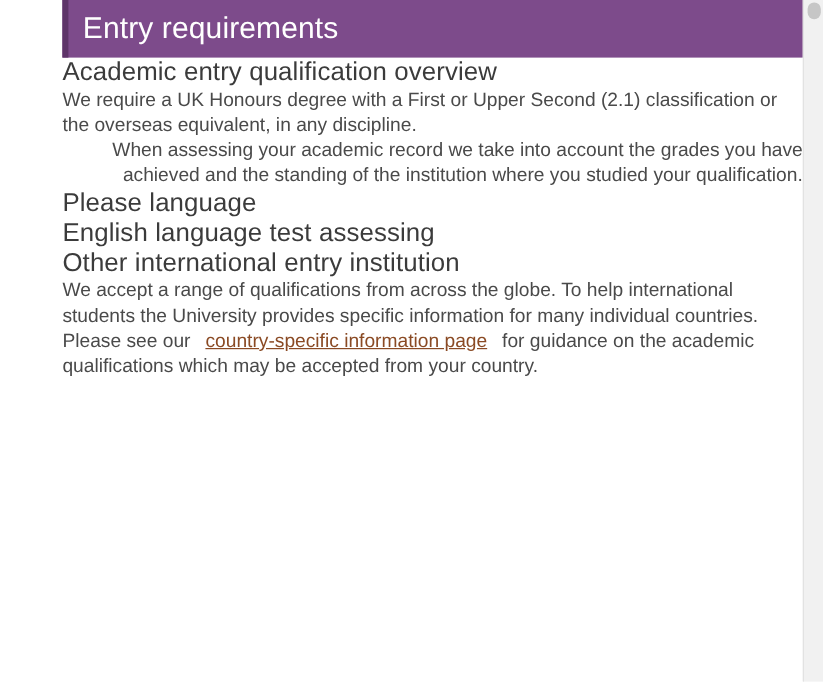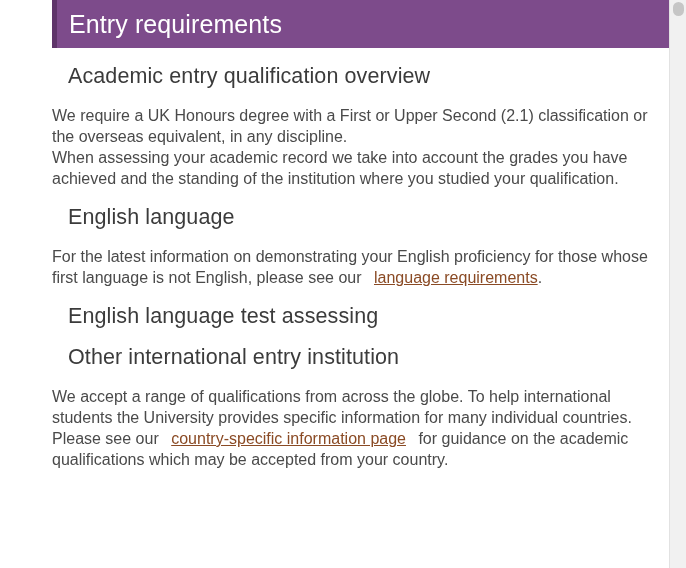--- a/index.html
+++ b/index.html
@@ -59,38 +59,38 @@
     font-size: 25px;
     font-weight: normal;
     line-height: 48px;
     color: #ffffff;
     letter-spacing: 0.1px;
   }
   .body-wrap {
     padding: 0;
   }
   h2.section-head {
-    margin: 16px;
+    margin: 0;
     padding: 0;
     font-size: 21.5px;
     font-weight: normal;
     color: #3b3b3b;
     letter-spacing: 0.1px;
   }
   .h2-1 { padding-top: 32px; }
   .h2-other { padding-top: 22px; }
   p.para {
     margin: 0;
     padding: 0;
     font-size: 16px;
     line-height: 21px;
     color: #4a4a4a;
   }
   .p-first { padding-top: 16px; }
-  .p-next { padding-top: 18px; }
+  .p-next { padding-top: 18px; text-align: right; }
   .p-after-head { padding-top: 15px; }
   a.inline-link {
     color: #8a4a24;
     text-decoration: underline;
   }
   .spacer-link { padding: 0 4px; }
   
   .scrollbar {
     position: absolute;
     right: 0;
@@ -124,22 +124,21 @@
       <div class="accent"></div>
       <h1>Entry requirements</h1>
     </div>
 
     <div class="body-wrap">
 
       <h2 class="section-head h2-1">Academic entry qualification overview</h2>
       <p class="para p-first">We require a UK Honours degree with a First or Upper Second (2.1) classification or the overseas equivalent, in any discipline.</p>
       <p class="para p-next">When assessing your academic record we take into account the grades you have achieved and the standing of the institution where you studied your qualification.</p>
 
-      <h2 class="section-head h2-other">English language</h2>
-      <p class="para p-after-head"><span>For the latest information on demonstrating your English proficiency for those whose first language is not English, please see our</span><span class="spacer-link"> </span><a class="inline-link" href="#">language requirements</a><span>.</span></p>
+      <h2 class="section-head h2-other">Please language</h2>
 
       <h2 class="section-head h2-other">English language test assessing</h2>
 
       <h2 class="section-head h2-other">Other international entry institution</h2>
       <p class="para p-after-head"><span>We accept a range of qualifications from across the globe. To help international students the University provides specific information for many individual countries. Please see our</span><span class="spacer-link"> </span><a class="inline-link" href="#">country-specific information page</a><span class="spacer-link"> </span><span>for guidance on the academic qualifications which may be accepted from your country.</span></p>
 
     </div>
   </div>
 
   <div class="scrollbar">

